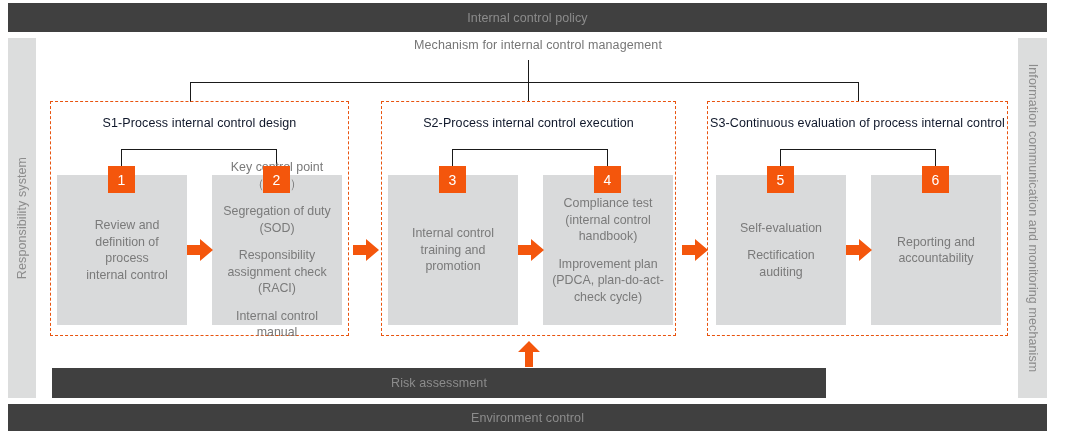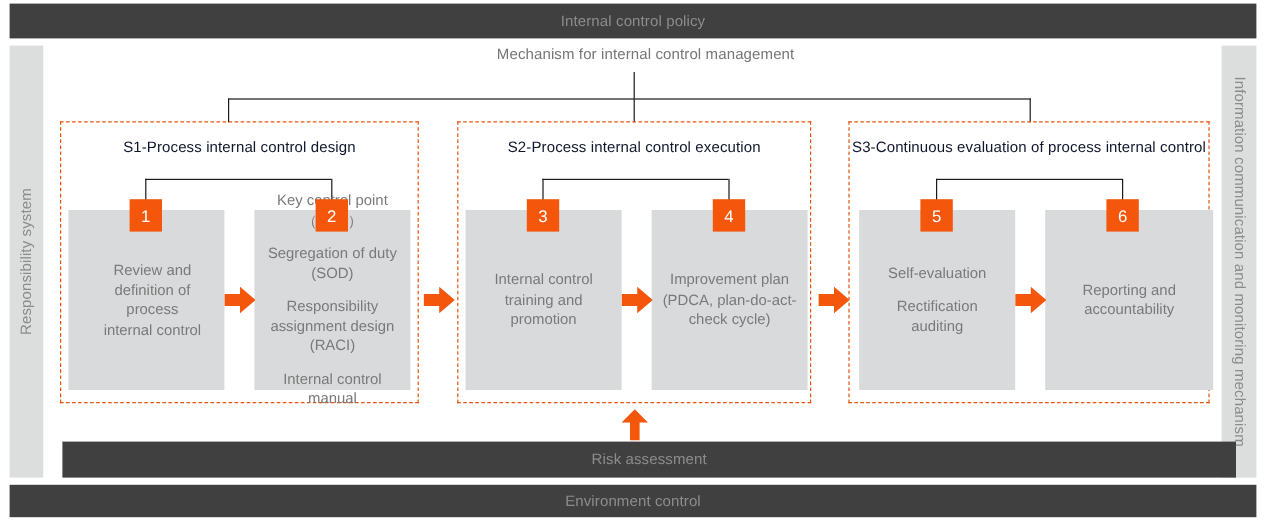--- a/index.html
+++ b/index.html
@@ -168,21 +168,21 @@
 definition of process
 internal control</div>
   </div>
   <div class="badge" style="left:108px;top:166px;">1</div>
 
   <div class="card" style="left:212px;top:175px;width:130px;height:150px;">
     <div class="line">Key control point（KCP）</div>
     <div class="line">Segregation of duty
 (SOD)</div>
     <div class="line">Responsibility
-assignment design
+assignment check
 (RACI)</div>
     <div class="line">Internal control manual</div>
   </div>
   <div class="badge" style="left:263px;top:166px;">2</div>
 
   <svg class="arrow-r" viewBox="0 0 26 26" style="left:187px;top:237px;">
     <polygon points="0,8 13,8 13,2 26,13 13,24 13,18 0,18" fill="#f4560c"></polygon>
   </svg>
 
   <svg class="arrow-r" viewBox="0 0 26 26" style="left:353px;top:237px;">
@@ -197,20 +197,23 @@
   <div class="ln-v" style="left:607px;top:149px;height:22px;"></div>
 
   <div class="card" style="left:388px;top:175px;width:130px;height:150px;">
     <div class="line">Internal control
 training and
 promotion</div>
   </div>
   <div class="badge" style="left:439px;top:166px;">3</div>
 
   <div class="card" style="left:543px;top:175px;width:130px;height:150px;">
+    <div class="line">Compliance test
+(internal control
+handbook)</div>
     <div class="line">Improvement plan
 (PDCA, plan-do-act-
 check cycle)</div>
   </div>
   <div class="badge" style="left:594px;top:166px;">4</div>
 
   <svg class="arrow-r" viewBox="0 0 26 26" style="left:518px;top:237px;">
     <polygon points="0,8 13,8 13,2 26,13 13,24 13,18 0,18" fill="#f4560c"></polygon>
   </svg>
   <svg class="arrow-r" viewBox="0 0 26 26" style="left:682px;top:237px;">
@@ -224,35 +227,35 @@
   <div class="ln-v" style="left:780px;top:149px;height:22px;"></div>
   <div class="ln-v" style="left:935px;top:149px;height:22px;"></div>
 
   <div class="card" style="left:716px;top:175px;width:130px;height:150px;">
     <div class="line">Self-evaluation</div>
     <div class="line">Rectification
 auditing</div>
   </div>
   <div class="badge" style="left:767px;top:166px;">5</div>
 
-  <div class="card" style="left:871px;top:175px;width:140px;height:150px;">
+  <div class="card" style="left:871px;top:175px;width:130px;height:150px;">
     <div class="line">Reporting and
 accountability</div>
   </div>
   <div class="badge" style="left:922px;top:166px;">6</div>
 
   <svg class="arrow-r" viewBox="0 0 26 26" style="left:846px;top:237px;">
     <polygon points="0,8 13,8 13,2 26,13 13,24 13,18 0,18" fill="#f4560c"></polygon>
   </svg>
 
   <svg class="arrow-u" viewBox="0 0 24 26" style="left:517px;top:341px;">
     <polygon points="8,26 8,11 1,11 12,0 23,11 16,11 16,26" fill="#f4560c"></polygon>
   </svg>
 
-  <div class="band" style="left:52px;top:368px;width:978px;height:30px;">
+  <div class="band" style="left:52px;top:368px;width:774px;height:30px;">
     <span>Risk assessment</span>
   </div>
 
   <div class="band" style="left:8px;top:404px;width:1039px;height:27px;">
     <span>Environment control</span>
   </div>
 
 </div>
 
 </body></html>

